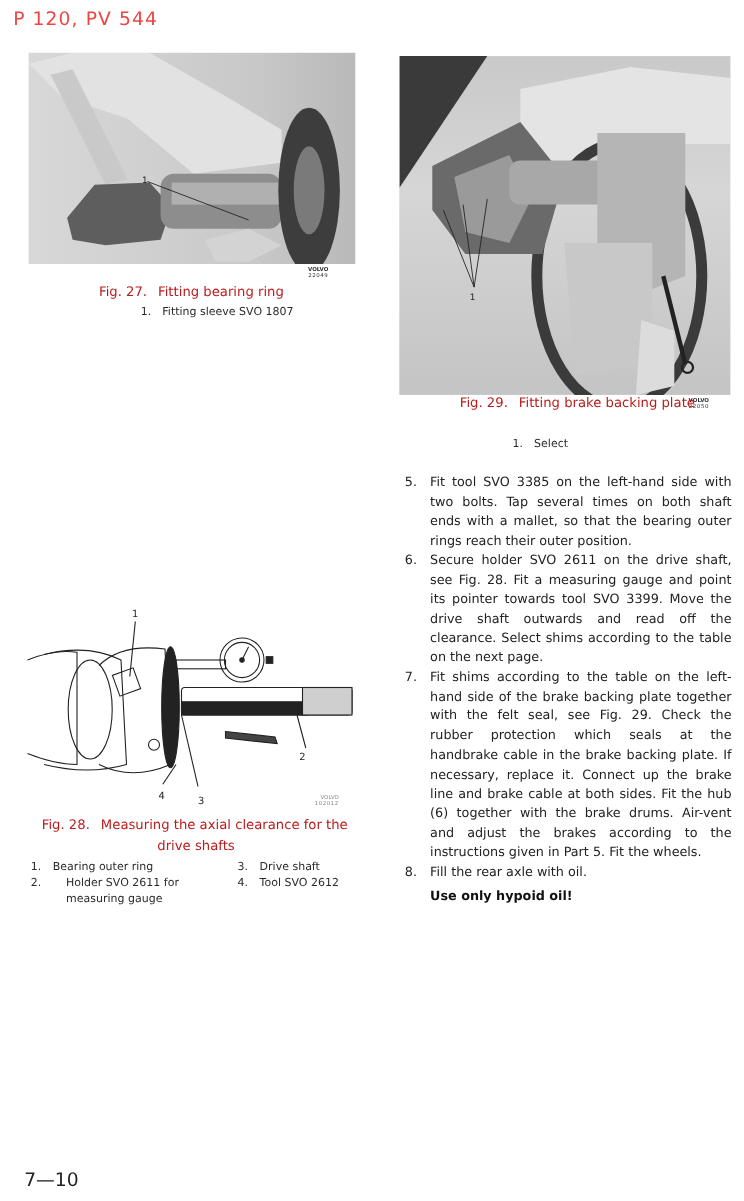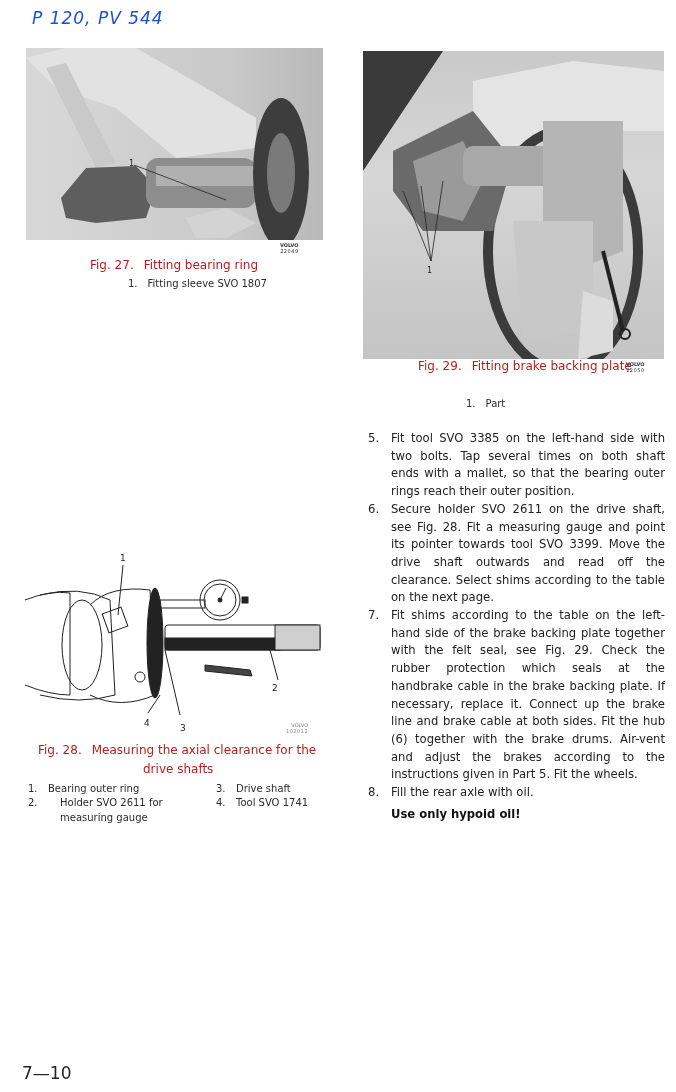--- a/index.html
+++ b/index.html
@@ -1,19 +1,19 @@
 <!DOCTYPE html>
 <html><head>
   <meta charset="utf-8">
   <style>
     * { box-sizing: border-box; margin: 0; padding: 0; }
     html, body { width: 676px; height: 1092px; background: #ffffff; overflow: hidden; }
     body { position: relative; font-family: "DejaVu Sans", sans-serif; color: #1e1e1e; }
 
-    .page-header { position: absolute; left: 32px; top: 8px; font-size: 17px; letter-spacing: 1px; color: #1d4ed8; font-style: italic; }
+    .page-header { position: absolute; left: 12px; top: 8px; font-size: 17px; letter-spacing: 1px; color: #ef4444; }
 
     .photo { position: absolute; background: #bdbdbd; overflow: hidden; }
     .fig27 { left: 26px; top: 48px; width: 297px; height: 192px;
       background: linear-gradient(90deg, #d8d8d8 0%, #cfcfcf 40%, #c8c8c8 70%, #b9b9b9 100%); }
     .fig29 { left: 363px; top: 51px; width: 301px; height: 308px;
       background: linear-gradient(180deg, #c9c9c9 0%, #d6d6d6 40%, #c4c4c4 100%); }
     .drawing { position: absolute; left: 20px; top: 545px; width: 310px; height: 190px; background: #fff; }
 
     .volvo-tag { position: absolute; font-size: 5px; line-height: 6px; text-align: right; color: #333; font-weight: bold; }
     .volvo-tag .n { font-weight: normal; letter-spacing: 0.5px; }
@@ -83,21 +83,21 @@
   </svg>
 </div>
 <div class="volvo-tag" style="left:626px; top:361px;">
   <div>VOLVO</div>
   <div class="n">22050</div>
 </div>
 <div class="caption" style="left:406px; top:359px;margin-left:12px;">
   <span class="num">Fig. 29.</span><span>Fitting brake backing plate</span>
 </div>
 <div class="subcap" style="left:456px; top:398px;">
-  <span style="margin-right:10px;">1.</span><span>Part</span>
+  <span style="margin-right:10px;">1.</span><span>Select</span>
 </div>
 
 <div class="drawing">
   <svg width="310" height="190" viewBox="0 0 310 190">
     <g fill="none" stroke="#222" stroke-width="1">
       <path d="M5 55 Q30 45 50 48 L50 150 Q30 150 5 140"></path>
       <path d="M20 50 Q60 40 90 55 L95 150 Q60 160 20 150"></path>
       <ellipse cx="62" cy="100" rx="20" ry="45"></ellipse>
       <path d="M70 60 Q90 40 130 45 L135 150 Q100 165 70 150"></path>
       <ellipse cx="135" cy="98" rx="8" ry="55" fill="#222"></ellipse>
@@ -140,21 +140,21 @@
     <span class="num">1.</span><span>Bearing outer ring</span>
   </div>
   <div class="item" style="left:0; top:14px; width:160px;">
     <span class="num" style="float:left;">2.</span>
     <span style="display:block; margin-left:32px; width:115px;">Holder SVO 2611 for measuring gauge</span>
   </div>
   <div class="item" style="left:188px; top:0;">
     <span class="num">3.</span><span>Drive shaft</span>
   </div>
   <div class="item" style="left:188px; top:14px;">
-    <span class="num">4.</span><span>Tool SVO 1741</span>
+    <span class="num">4.</span><span>Tool SVO 2612</span>
   </div>
 </div>
 
 <div class="steps">
   <div class="step">
     <span class="num">5.</span>
     <span>Fit tool SVO 3385 on the left-hand side with two bolts. Tap several times on both shaft ends with a mallet, so that the bearing outer rings reach their outer position.</span>
   </div>
   <div class="step">
     <span class="num">6.</span>

